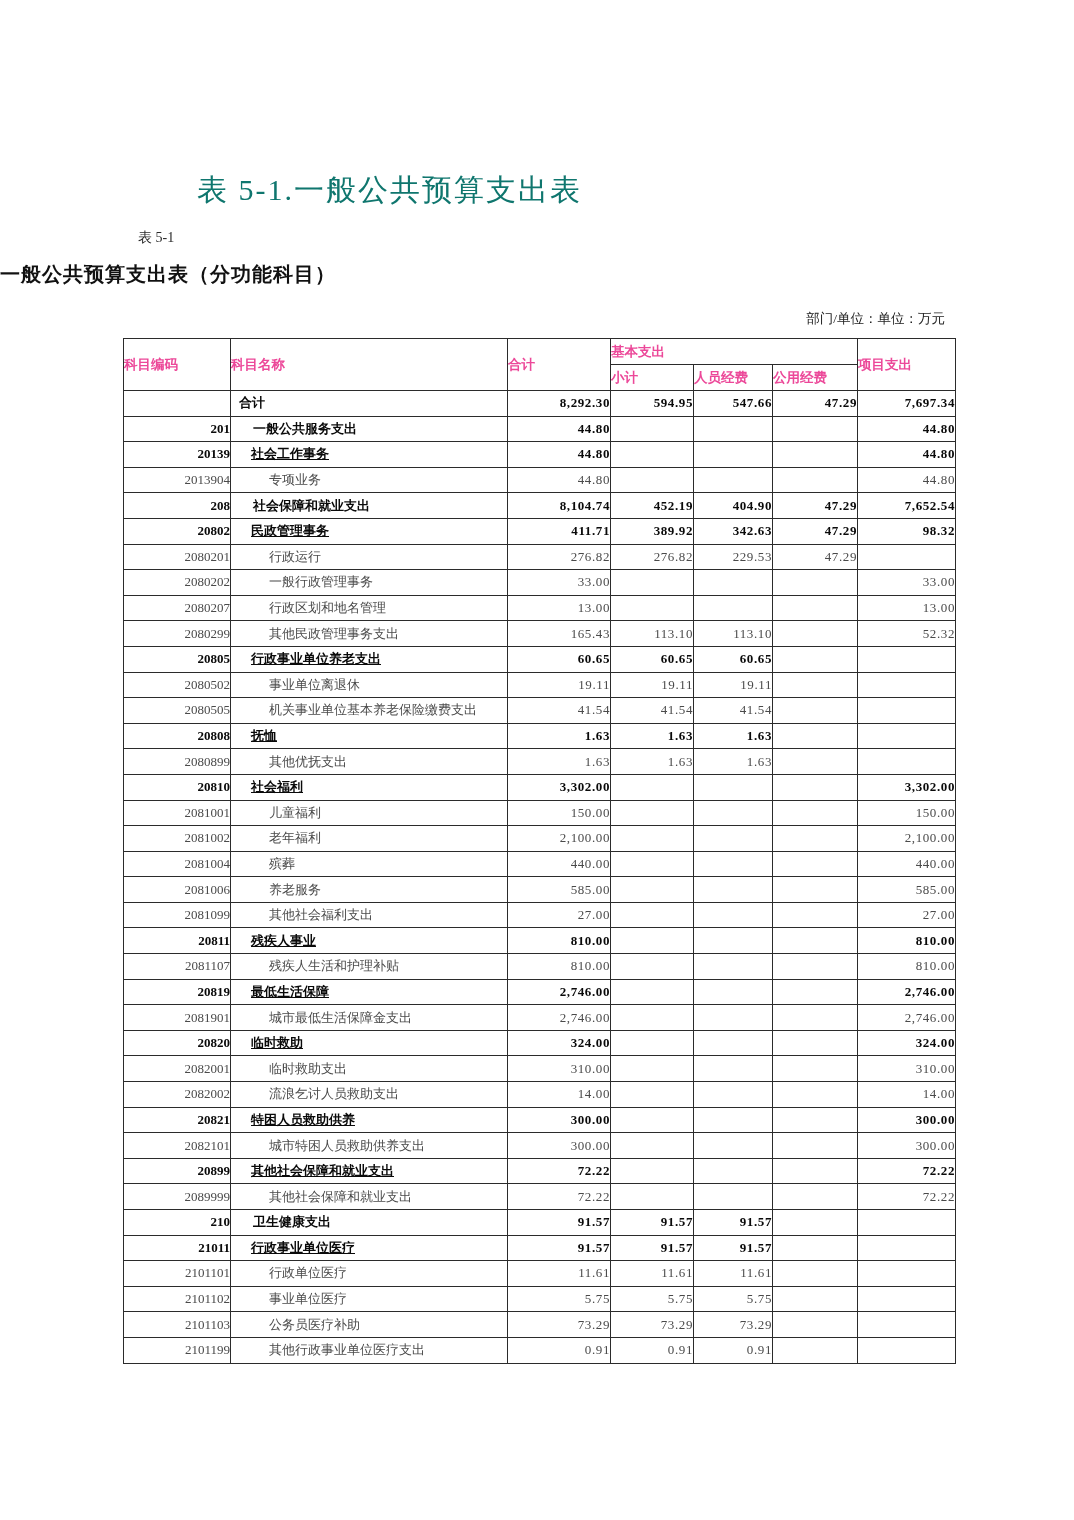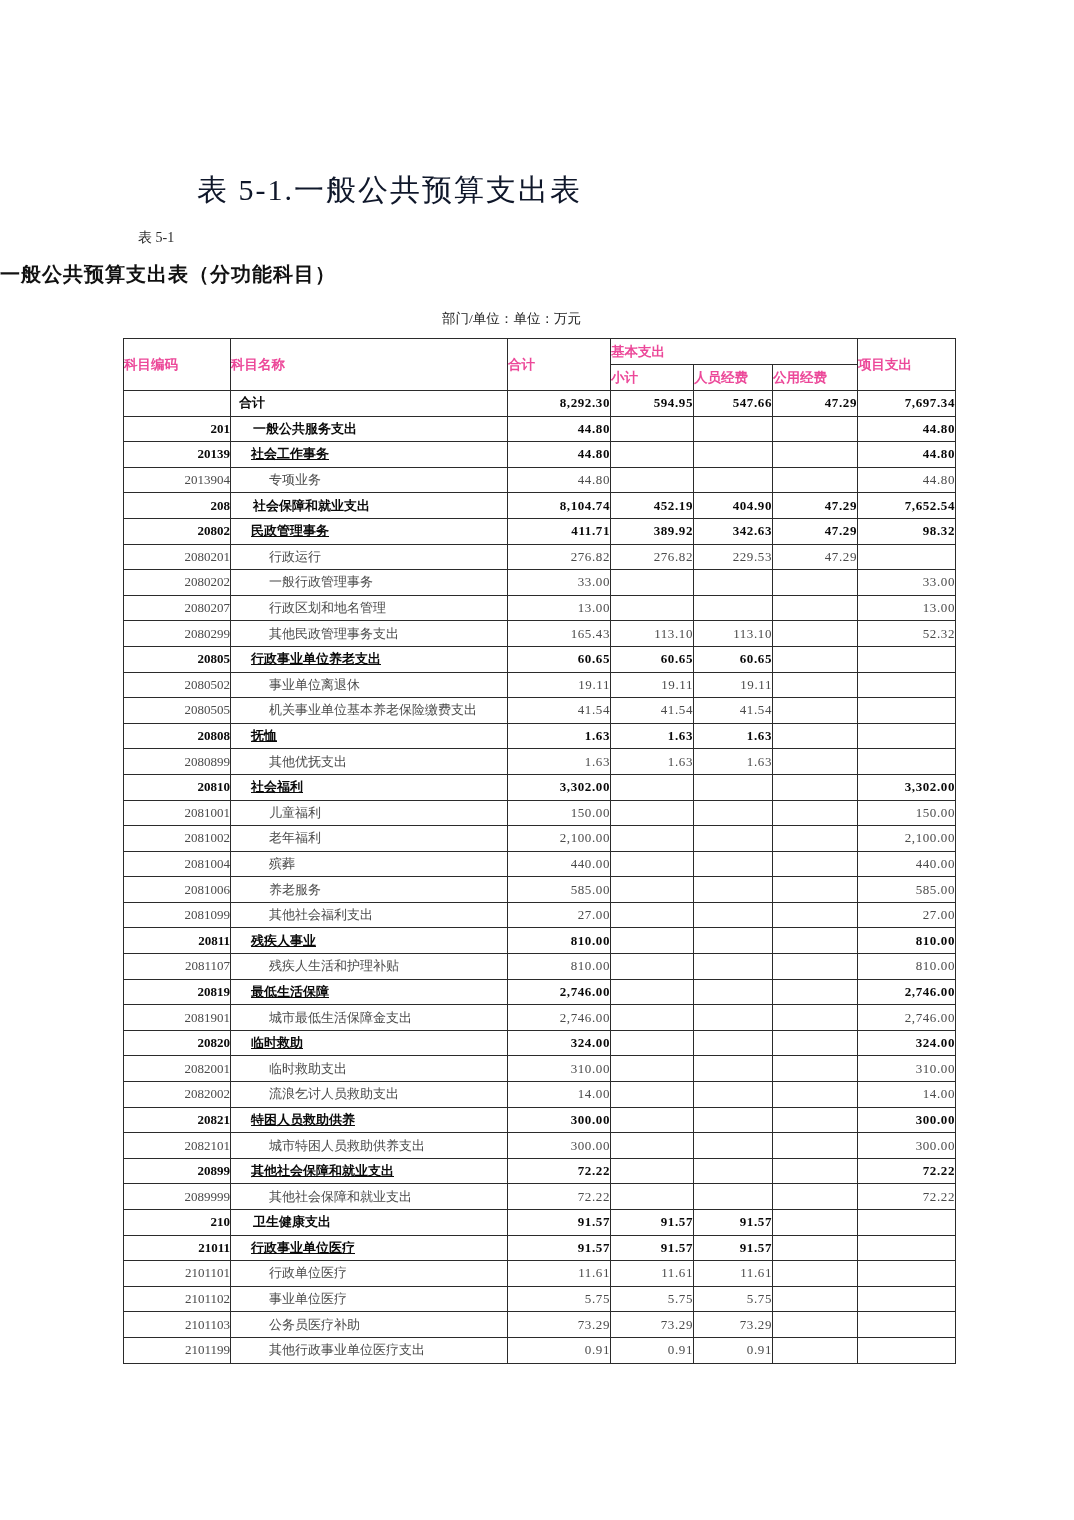--- a/index.html
+++ b/index.html
@@ -13,37 +13,37 @@
     position: relative;
     font-family: "Liberation Serif", "DejaVu Serif", serif;
     color: #1d1d1d;
     -webkit-font-smoothing: antialiased;
   }
   .doc-title {
     margin: 170px 0 8px 197px;
     font-size: 30px;
     font-weight: normal;
     letter-spacing: 2px;
-    color: #0f172a;
+    color: #0f766e;
   }
   .table-label {
     margin: 18px 17px 0 138px;
     font-size: 14px;
     color: #2a2a2a;
   }
   .table-title {
     margin: 14px 0 0 0;
     font-size: 20px;
     font-weight: bold;
     color: #111111;
     letter-spacing: 1px;
   }
   .meta-row {
     display: flex;
-    justify-content: center;
+    justify-content: flex-end;
     margin: 22px 129px 10px 78px;
     font-size: 13.5px;
     color: #222222;
   }
   table.budget {
     margin-left: 123px;
     width: 832px;
     border-collapse: collapse;
     table-layout: fixed;
     font-size: 13px;

